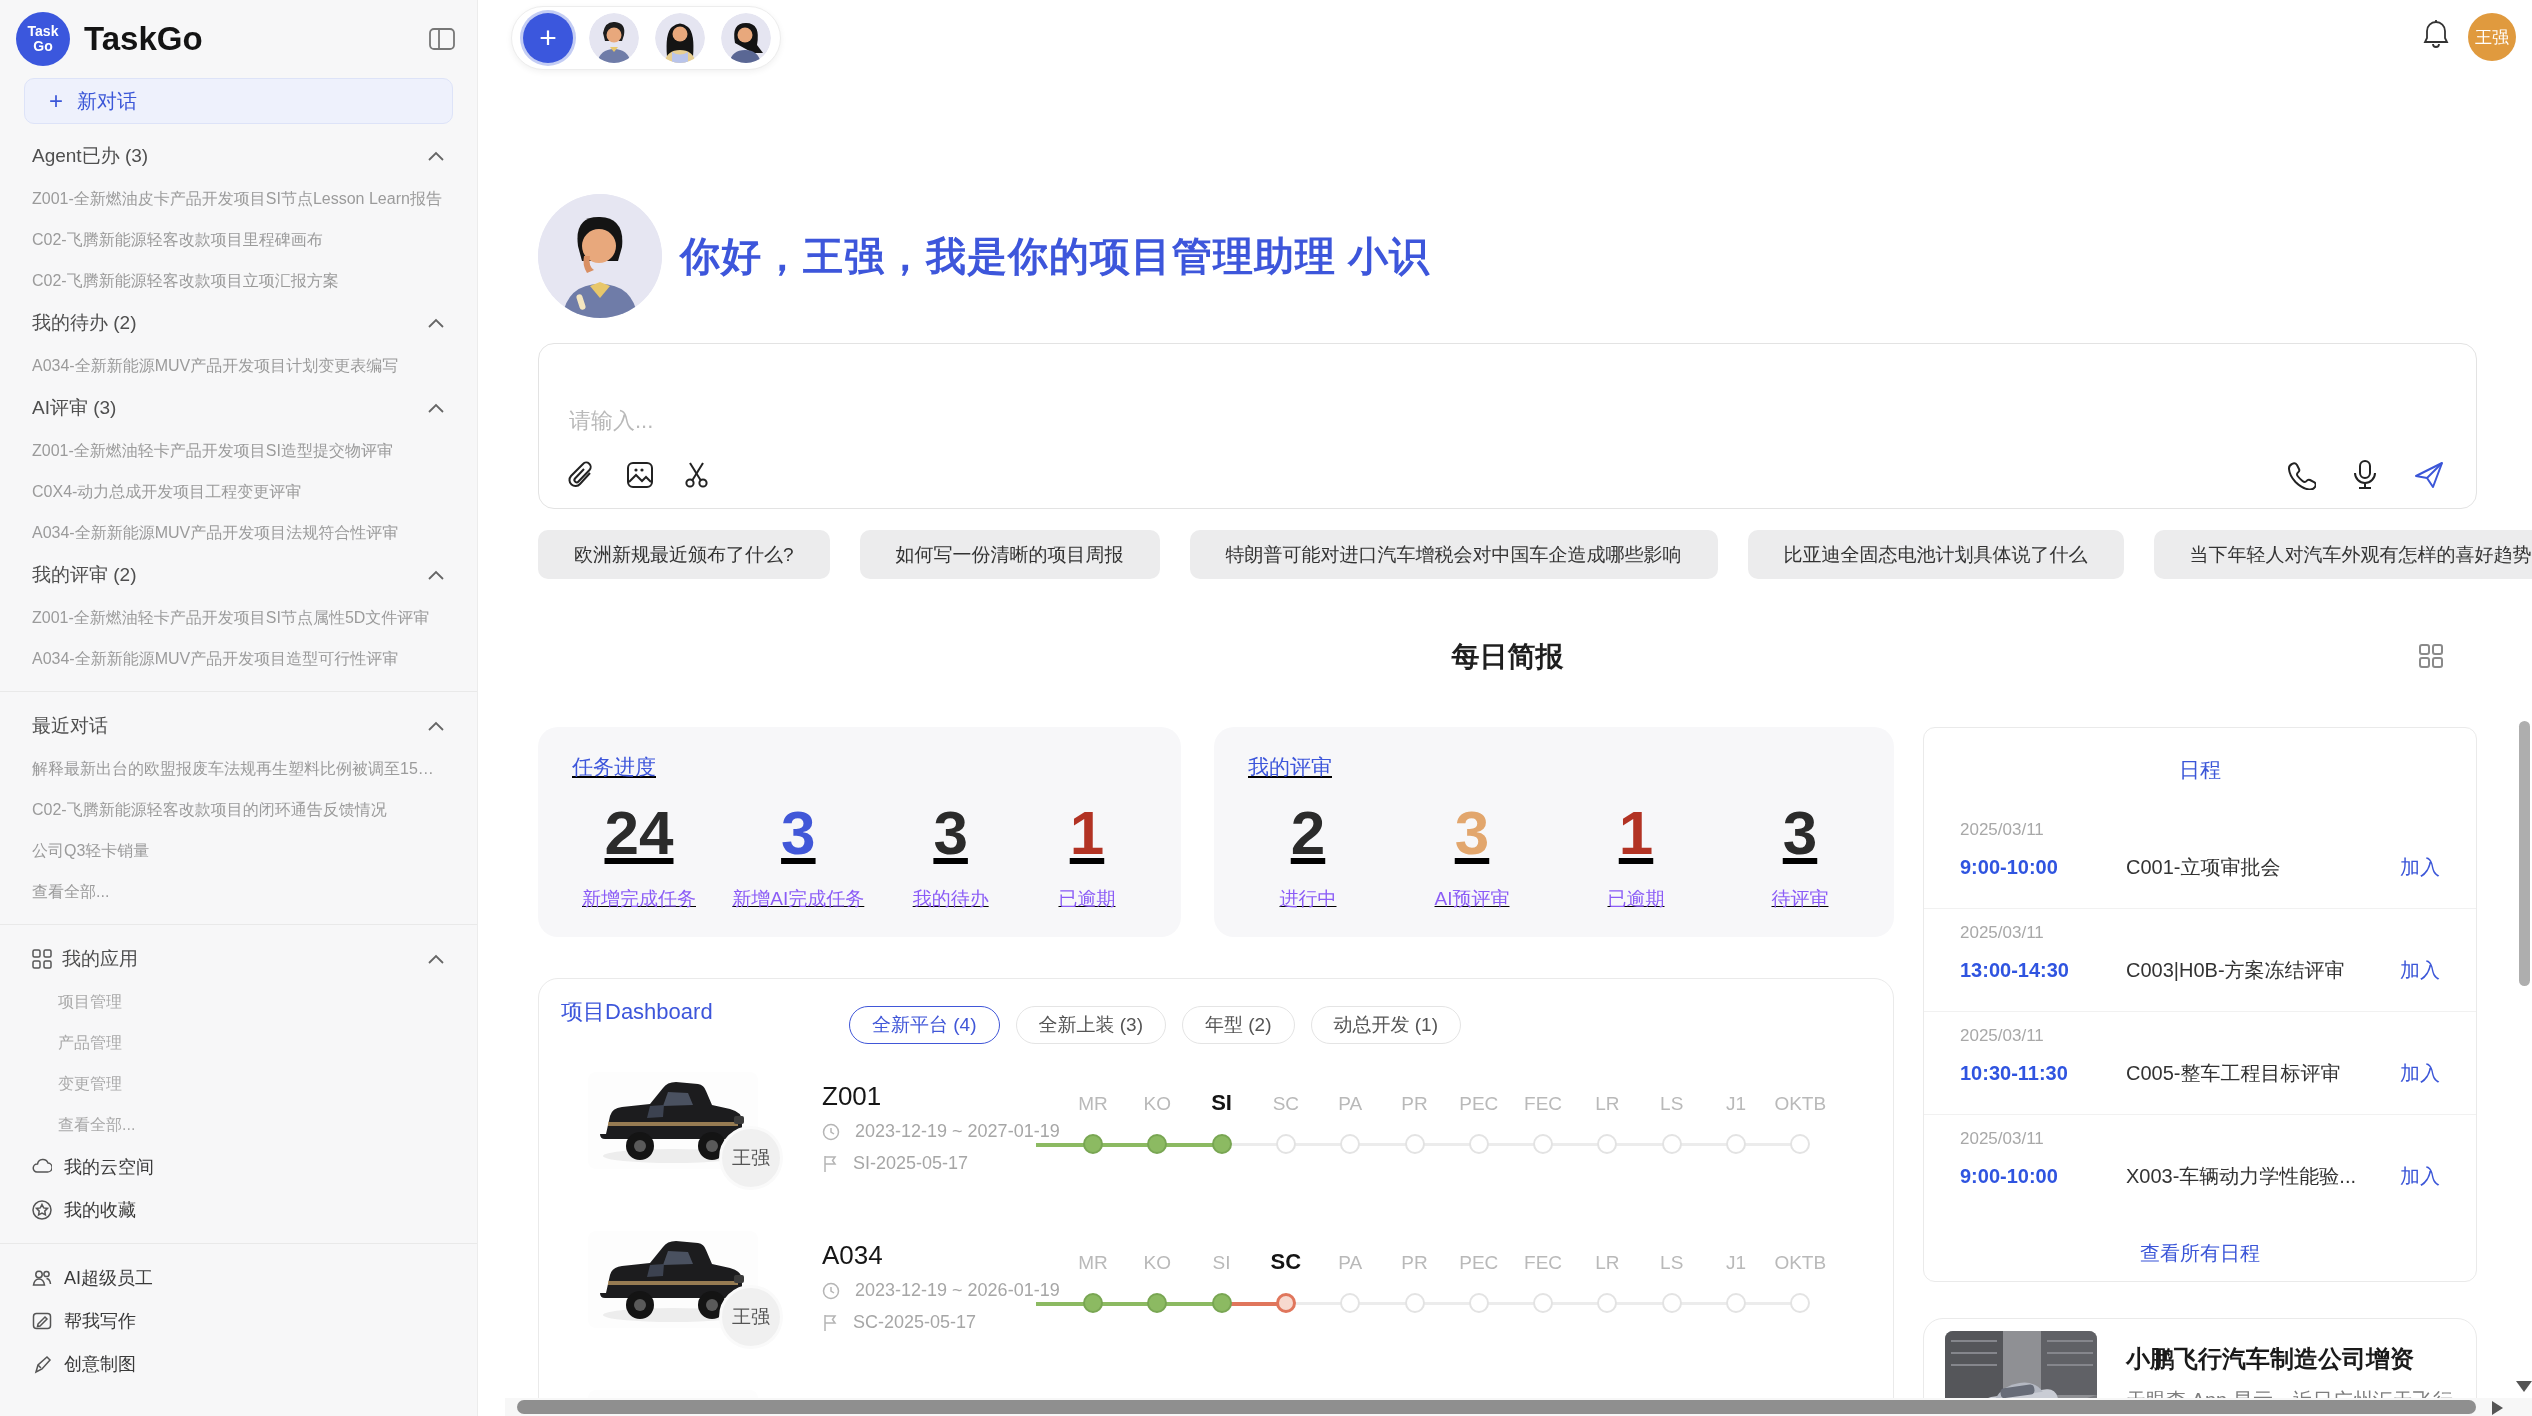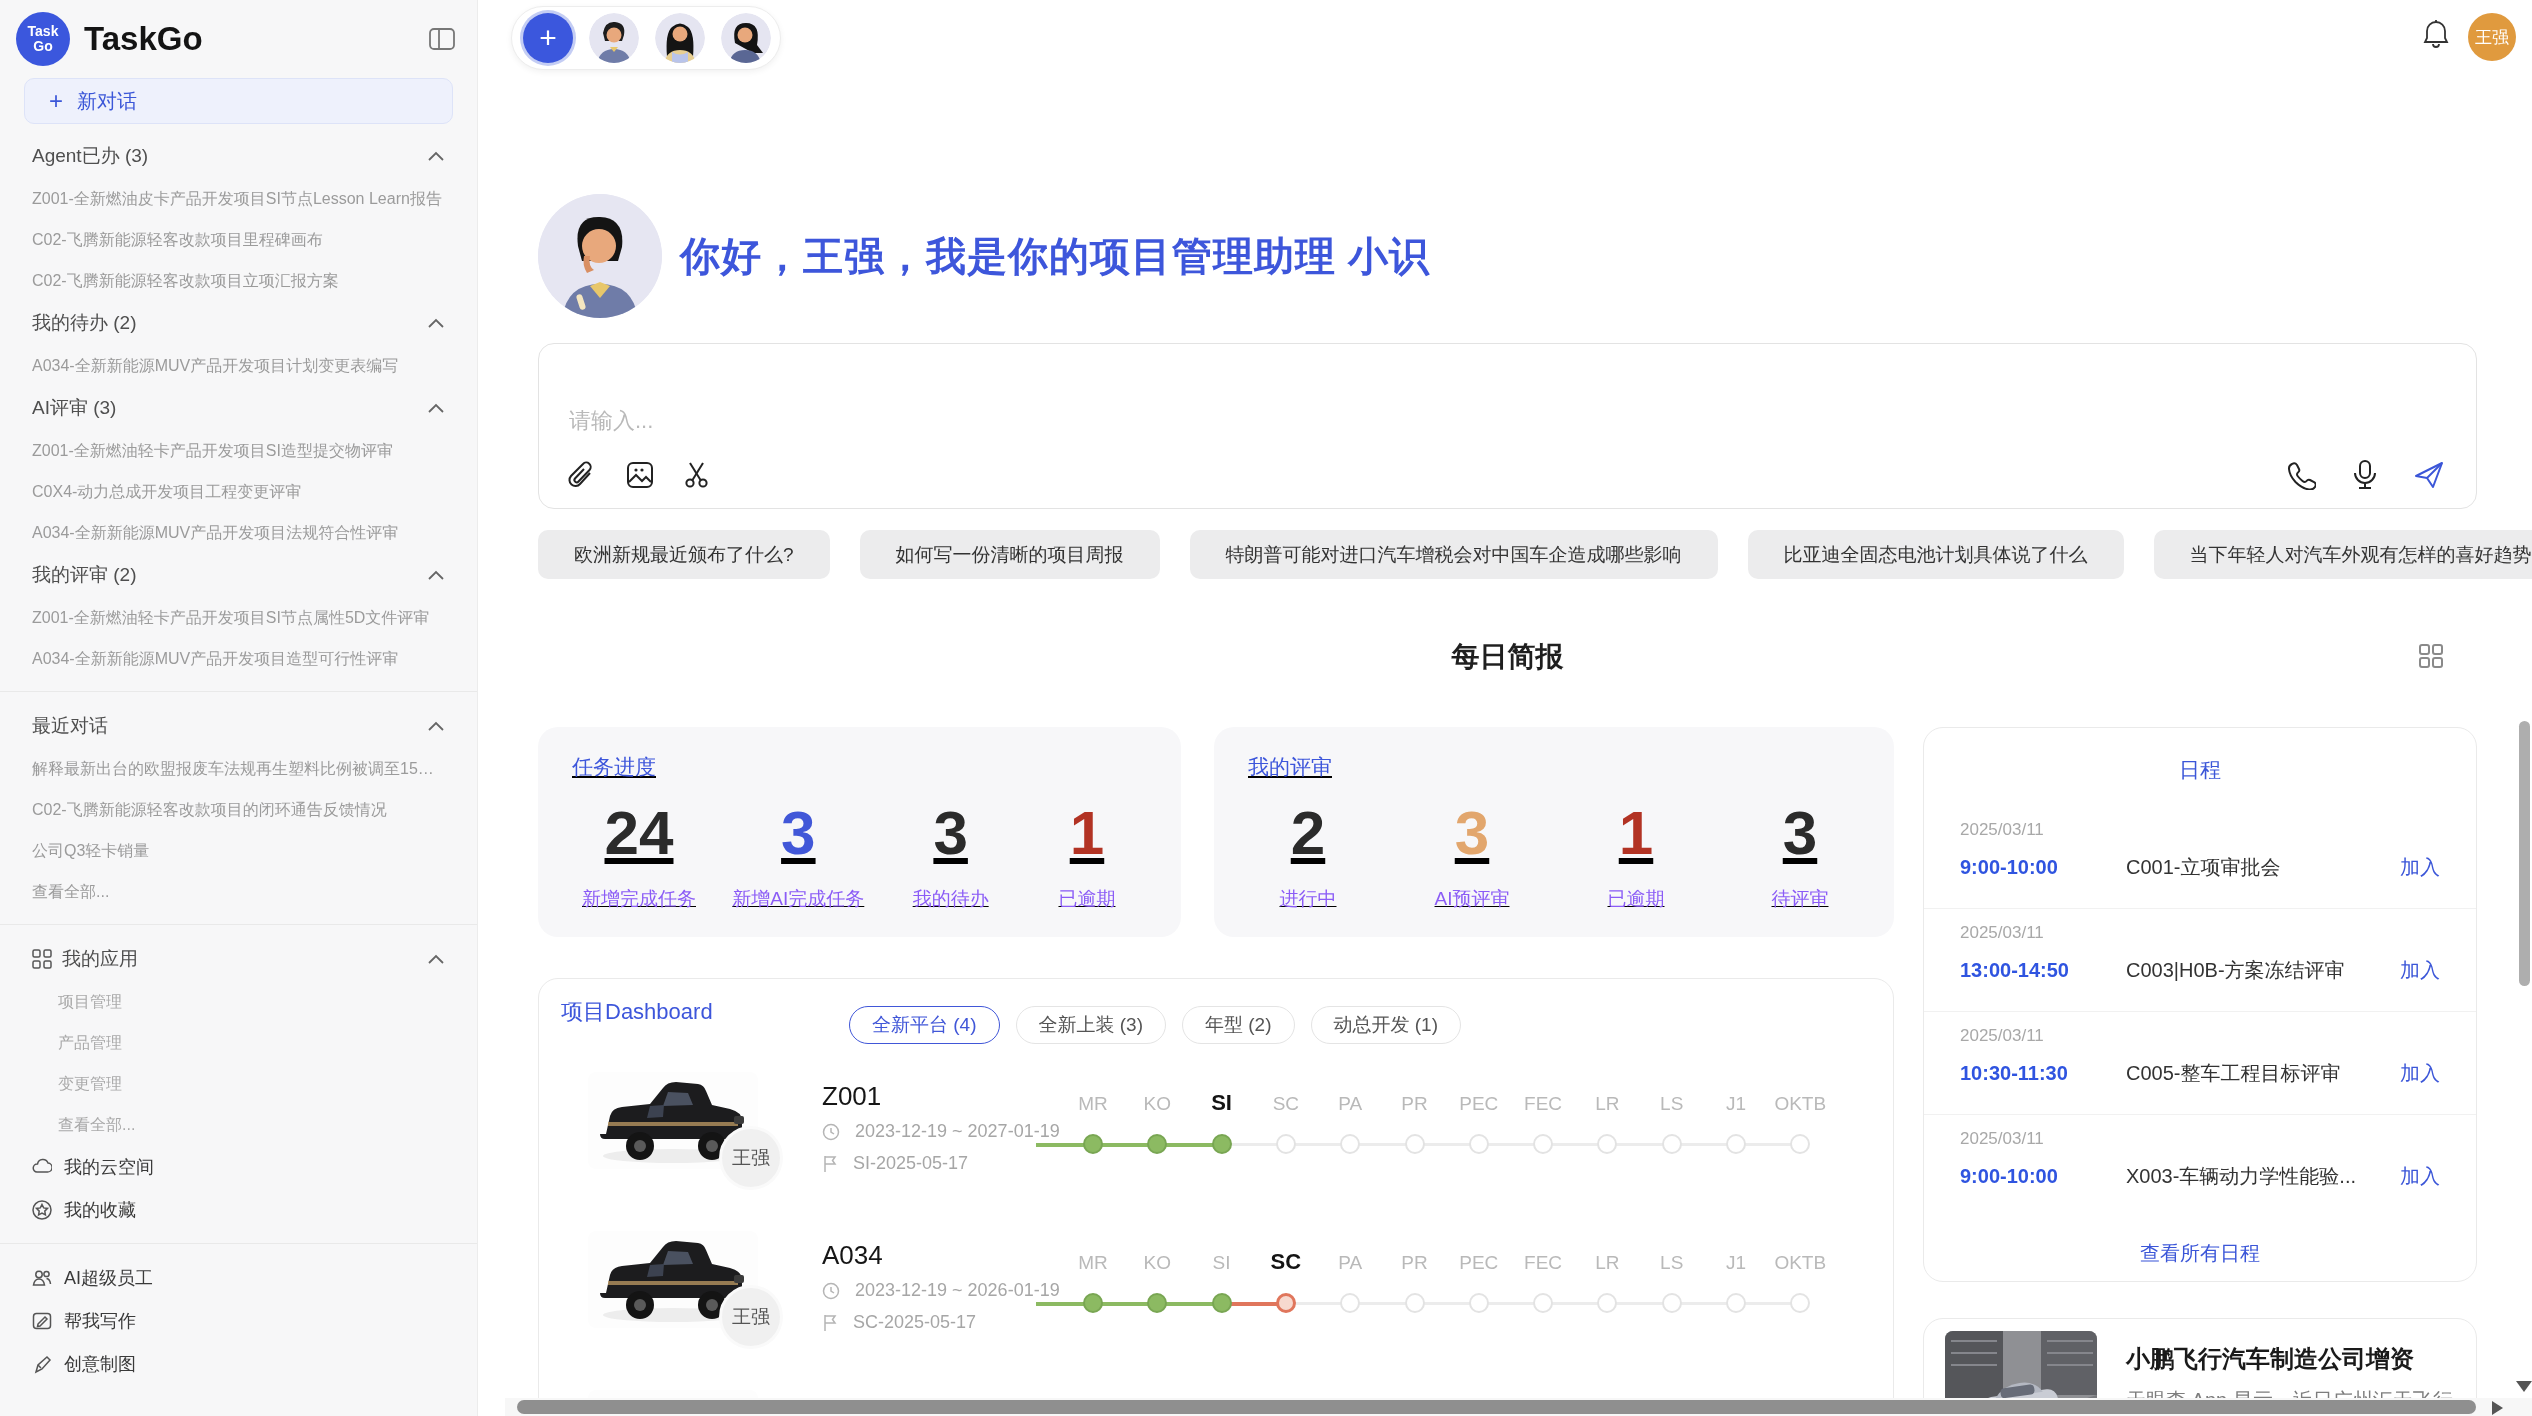--- a/index.html
+++ b/index.html
@@ -81,21 +81,21 @@
   .ms-label { position:absolute; width:90px; text-align:center; font-size:19px; color:#b9b9b9; top:34px; }
   .ms-label.active { color:#141414; font-weight:700; font-size:22px; top:31px; }
   .ms-track { position:absolute; height:3px; background:#ececec; top:84px; }
   .ms-seg { position:absolute; height:4px; top:83.5px; }
   .ms-dot { position:absolute; width:20px; height:20px; border-radius:50%; top:75px; }
   .ms-dot.done { background:#8cba62; border:2px solid #79a653; }
   .ms-dot.todo { background:#fff; border:2px solid #e3e3e3; }
   .ms-dot.late { background:#f7d9cf; border:3px solid #e0765c; }
 
   
-  .sched-card { position:relative; width:554px; height:555px; background:#fff; border:1px solid #eaeaea; border-radius:20px; overflow:hidden; }
+  .sched-card { position:relative; width:554px; height:555px; background:#fff; border:1px solid #eaeaea; border-radius:12px; overflow:hidden; }
   .sched-title { text-align:center; font-size:21px; color:#3b56d8; margin-top:28px; }
   .sched-list { margin-top:22px; }
   .sched-item { padding:14px 36px 0; height:103px; position:relative; border-bottom:1px solid #f1f1f1; }
   .sched-item:last-child { border-bottom:none; }
   .s-date { font-size:17px; color:#a8a8a8; }
   .s-row { display:flex; align-items:center; margin-top:14px; }
   .s-time { width:166px; font-size:20px; font-weight:600; color:#2f54e0; }
   .s-name { flex:1; font-size:20px; color:#333; white-space:nowrap; overflow:hidden; }
   .s-join { font-size:20px; color:#3b56d8; cursor:pointer; }
   .sched-foot { position:absolute; left:0; bottom:14px; width:100%; text-align:center; font-size:20px; color:#3b56d8; cursor:pointer; }
@@ -602,21 +602,21 @@
                 <div class="s-date">2025/03/11</div>
                 <div class="s-row">
                   <div class="s-time">9:00-10:00</div>
                   <div class="s-name">C001-立项审批会</div>
                   <div class="s-join">加入</div>
                 </div>
               </div>
               <div class="sched-item">
                 <div class="s-date">2025/03/11</div>
                 <div class="s-row">
-                  <div class="s-time">13:00-14:50</div>
+                  <div class="s-time">13:00-14:30</div>
                   <div class="s-name">C003|H0B-方案冻结评审</div>
                   <div class="s-join">加入</div>
                 </div>
               </div>
               <div class="sched-item">
                 <div class="s-date">2025/03/11</div>
                 <div class="s-row">
                   <div class="s-time">10:30-11:30</div>
                   <div class="s-name">C005-整车工程目标评审</div>
                   <div class="s-join">加入</div>

